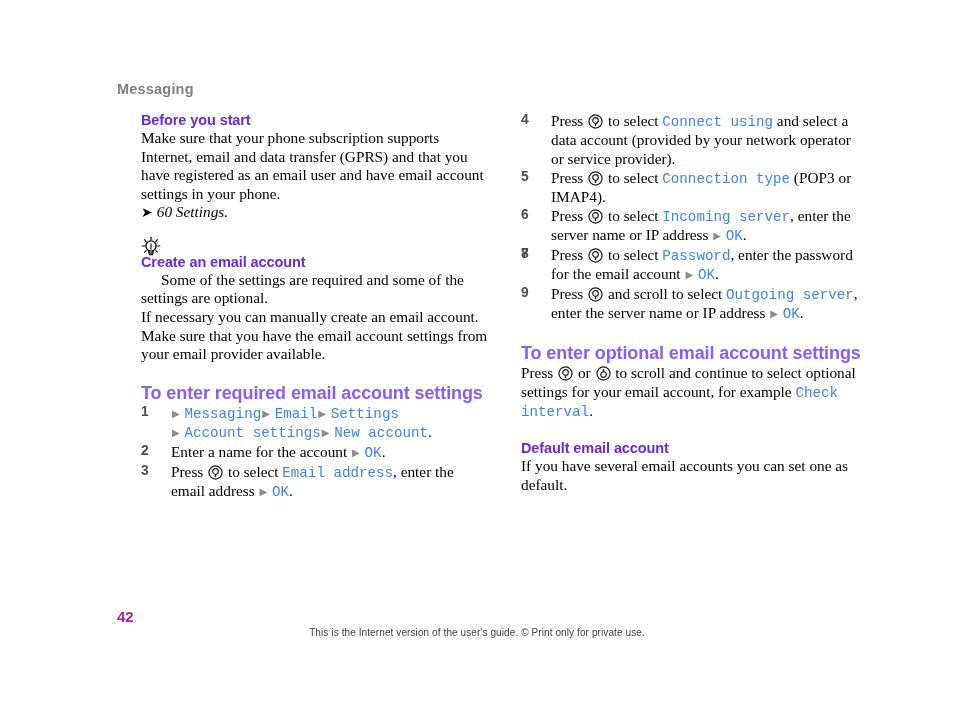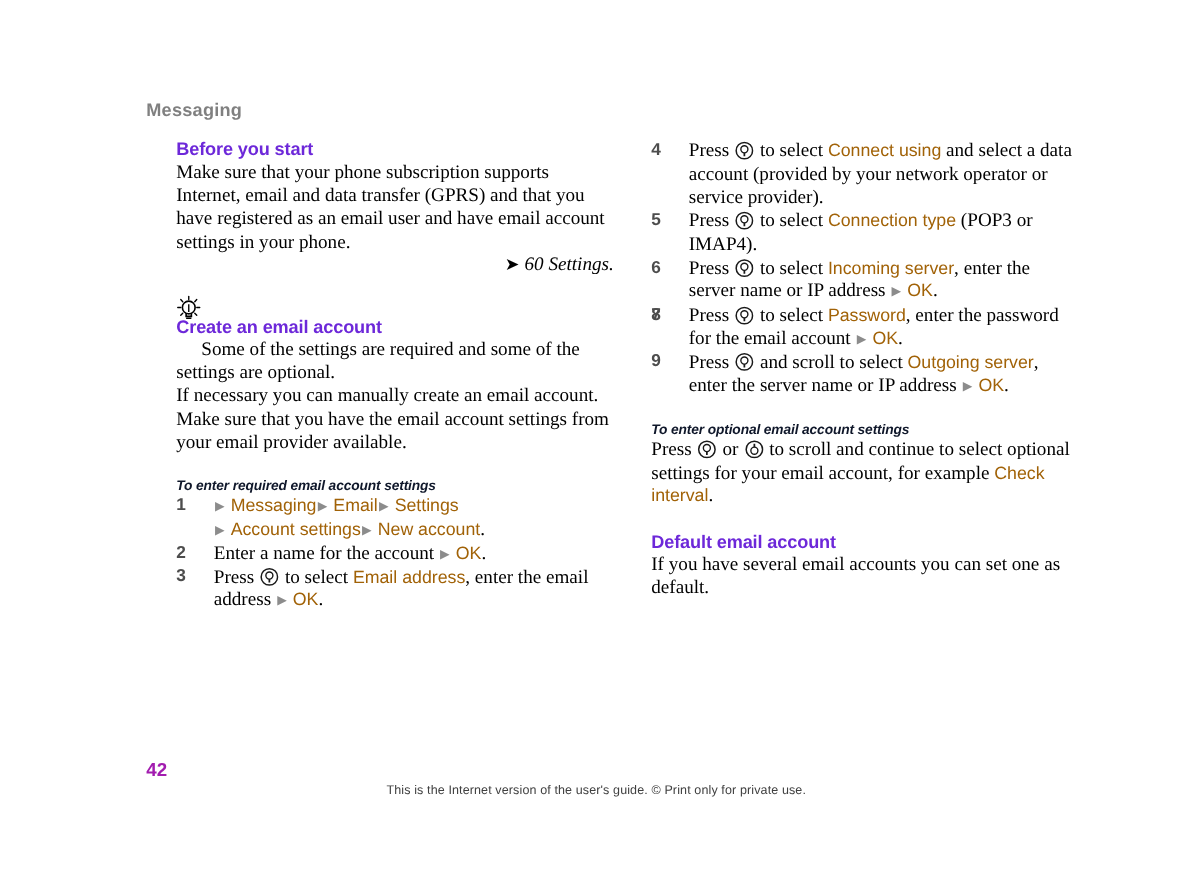--- a/index.html
+++ b/index.html
@@ -49,64 +49,62 @@
     font-weight: bold;
     font-size: 14.5px;
     margin: 0 0 1px 0;
     padding: 0;
     color: #6d28d9;
     letter-spacing: -0.1px;
   }
   h3.proc-head {
     font-family: "Liberation Sans", "DejaVu Sans", sans-serif;
     font-weight: bold;
-    font-style: italic;
-    font-size: 11px;
+    font-size: 18px;
     margin: 0 0 1px 0;
     padding: 0;
-    color: #0f172a;
+    color: #8b5cf6;
     line-height: 1.12;
     letter-spacing: -0.1px;
   }
 
   
   p.body {
     font-size: 15.3px;
     line-height: 1.215;
     margin: 0;
     padding: 0;
     text-align: left;
   }
   p.body.indent { text-indent: 20px; }
 
   .sp-before-head { height: 19px; }
   .sp-tip { height: 13px; }
 
   
   .ui {
-    font-family: Liberation Sans, sans-serif;
-    color: #a16207;
+    font-family: Liberation Mono, monospace;
+    color: #3b82f6;
     font-size: 14.2px;
   }
   .tri {
     font-family: "DejaVu Sans", sans-serif;
     color: #8c8c8c;
     font-size: 10px;
     vertical-align: 1px;
     padding: 0 1px;
   }
 
   
   .xref {
     font-size: 15.3px;
     line-height: 1.215;
     font-style: italic;
     margin: 0;
     white-space: nowrap;
-    text-align: right;
   }
   .xref .arrow {
     font-style: normal;
     font-family: "DejaVu Sans", sans-serif;
     font-size: 14px;
     font-weight: bold;
     margin-right: 4px;
     vertical-align: 0px;
     display: inline-block;
   }

